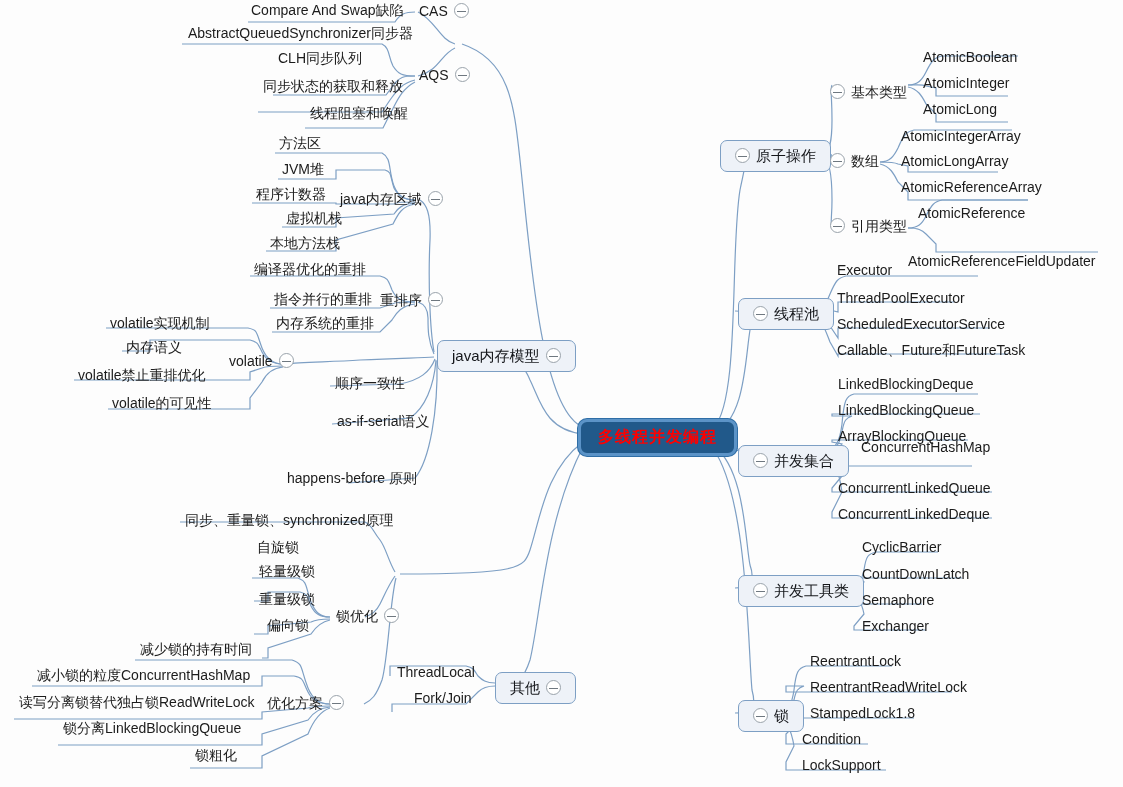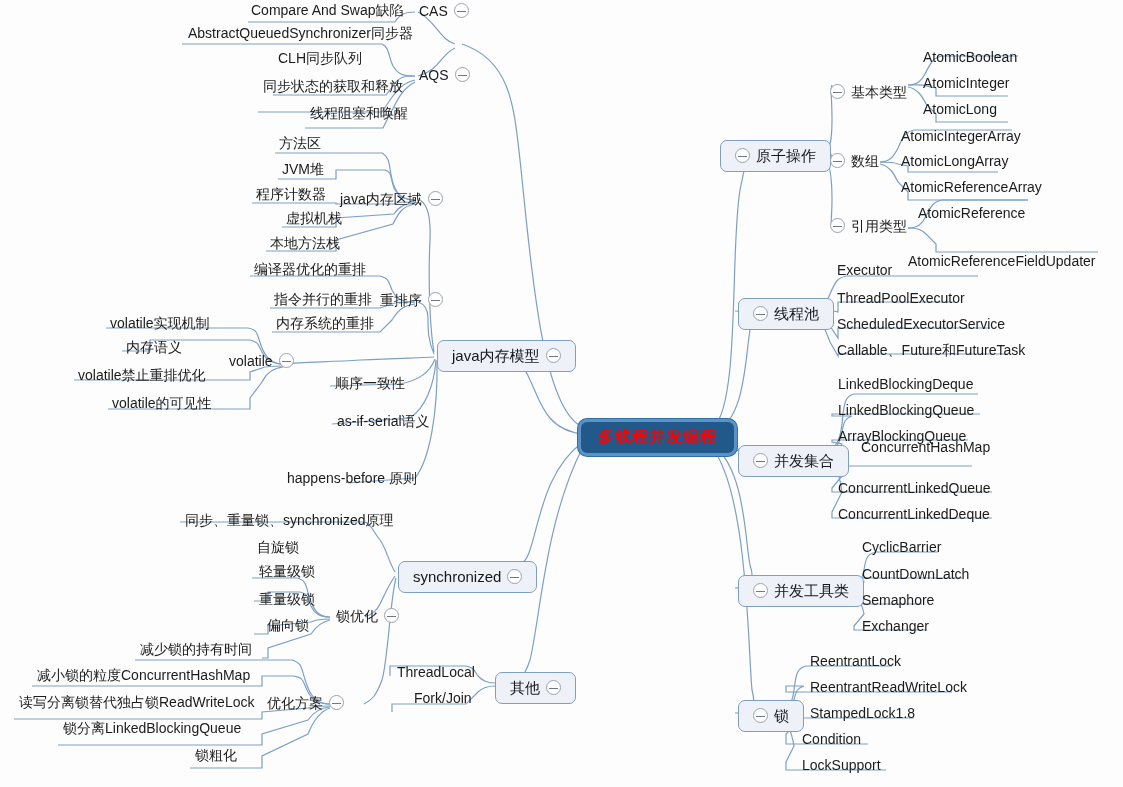--- a/index.html
+++ b/index.html
@@ -292,24 +292,20 @@
   <div class="node lv2" style="left:333px; top:376px;">
     <span class="txt">顺序一致性</span>
   </div>
   <div class="node lv2" style="left:335px; top:414px;">
     <span class="txt">as-if-serial语义</span>
   </div>
   <div class="node lv2" style="left:285px; top:471px;">
     <span class="txt">happens-before 原则</span>
   </div>
 
-  <div class="node lv1" style="left:398px; top:561px;">
-    <span class="txt">synchronized</span>
-    <span class="toggle"></span>
-  </div>
 
   <div class="node lv2" style="left:183px; top:513px;">
     <span class="txt">同步、重量锁、synchronized原理</span>
   </div>
 
   <div class="node lv2" style="left:334px; top:608px;">
     <span class="txt">锁优化</span>
     <span class="toggle"></span>
   </div>
   <div class="node lv3" style="left:255px; top:540px;">

